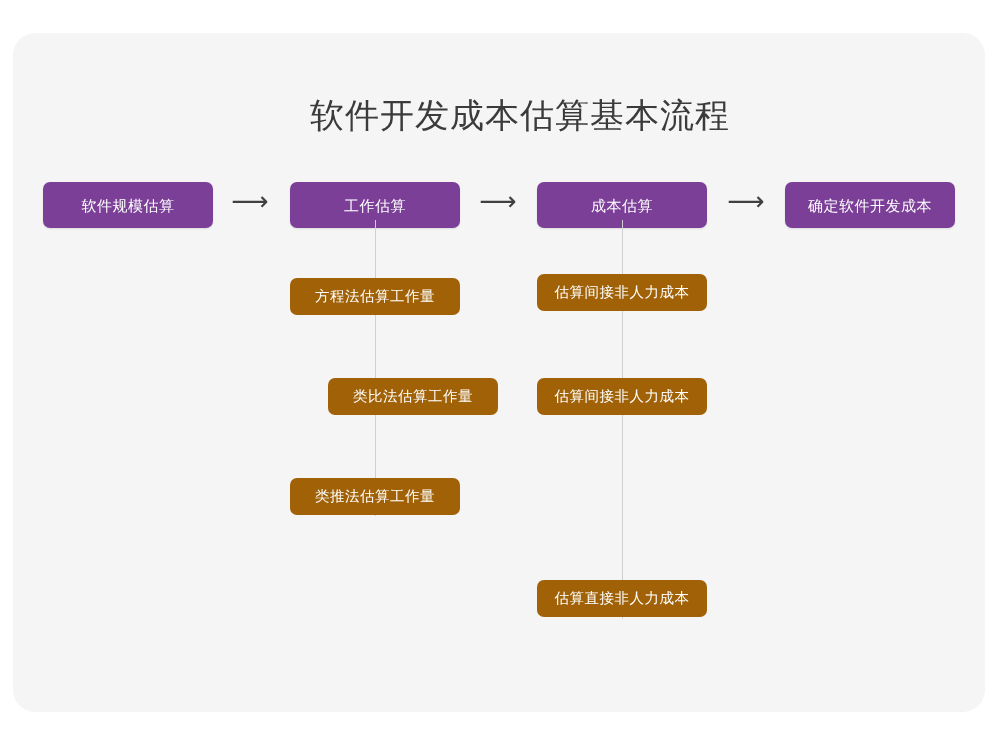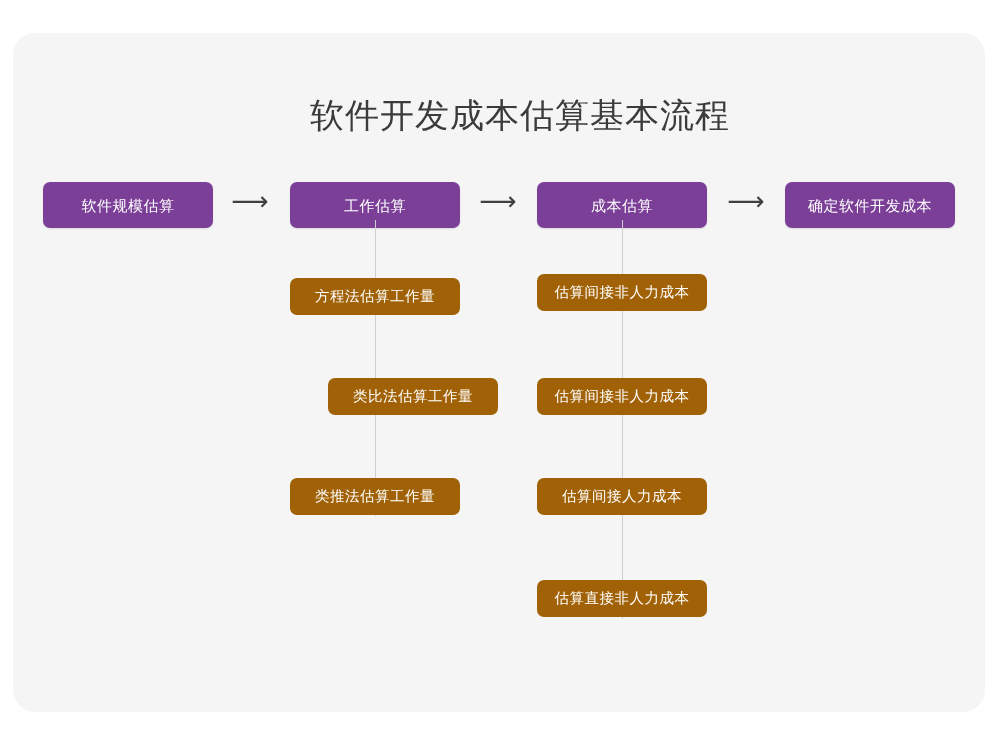--- a/index.html
+++ b/index.html
@@ -149,17 +149,16 @@
   <div class="node secondary" id="eff-1">类比法估算工作量</div>
 
   <div class="node secondary" id="eff-2">类推法估算工作量</div>
 
   <div class="spine" id="spine-cost"></div>
 
   <div class="node secondary" id="cst-0">估算间接非人力成本</div>
 
   <div class="node secondary" id="cst-1">估算间接非人力成本</div>
 
-  <div class="node secondary" id="cst-2">估算间接人力成本</div>
 
   <div class="node secondary" id="cst-3">估算直接非人力成本</div>
 
 </div>
 
 </body></html>

